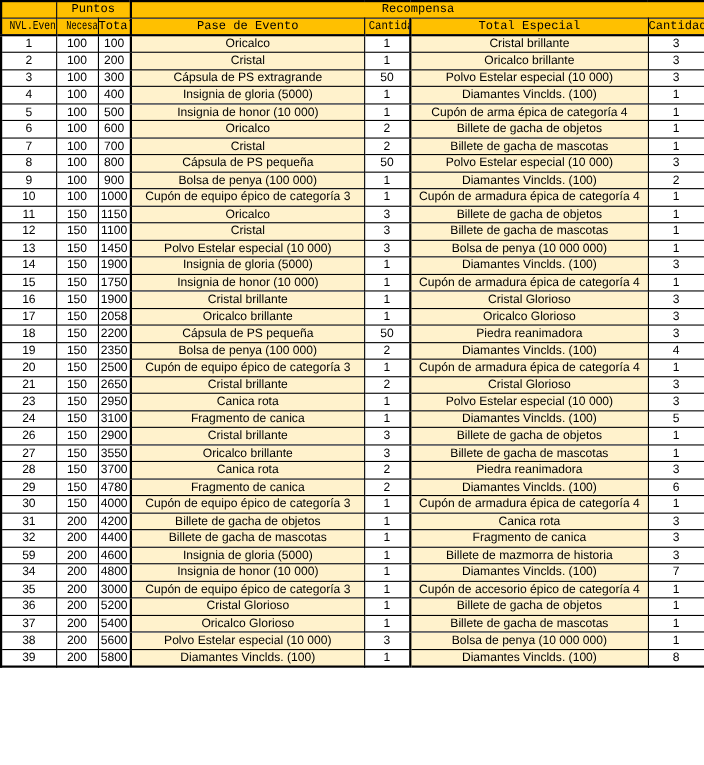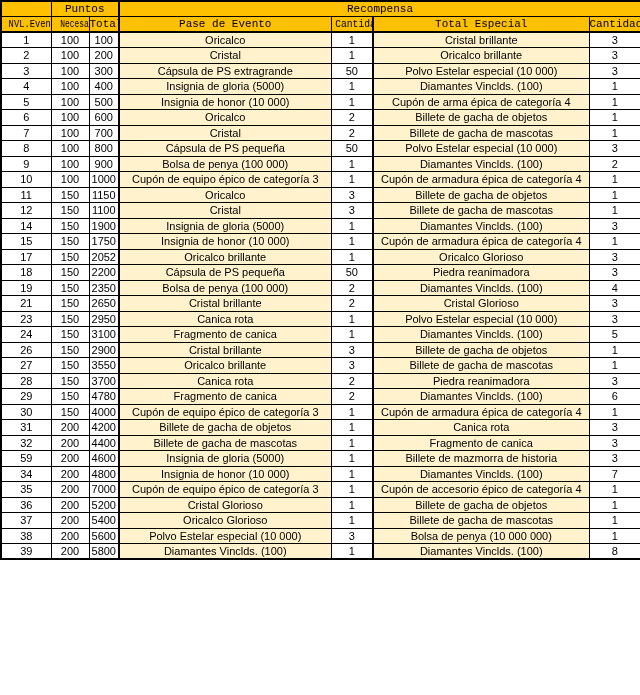--- a/index.html
+++ b/index.html
@@ -200,41 +200,59 @@
       <tr>
         <td class="num">12</td>
         <td class="num">150</td>
         <td class="num thickR">1100</td>
         <td class="item">Cristal</td>
         <td class="num thickR">3</td>
         <td class="item">Billete de gacha de mascotas</td>
         <td class="num">1</td>
       </tr>
       <tr>
+        <td class="num">13</td>
+        <td class="num">150</td>
+        <td class="num thickR">1450</td>
+        <td class="item">Polvo Estelar especial (10 000)</td>
+        <td class="num thickR">3</td>
+        <td class="item">Bolsa de penya (10 000 000)</td>
+        <td class="num">1</td>
+      </tr>
+      <tr>
         <td class="num">14</td>
         <td class="num">150</td>
         <td class="num thickR">1900</td>
         <td class="item">Insignia de gloria (5000)</td>
         <td class="num thickR">1</td>
         <td class="item">Diamantes Vinclds. (100)</td>
         <td class="num">3</td>
       </tr>
       <tr>
         <td class="num">15</td>
         <td class="num">150</td>
         <td class="num thickR">1750</td>
         <td class="item">Insignia de honor (10 000)</td>
         <td class="num thickR">1</td>
         <td class="item">Cupón de armadura épica de categoría 4</td>
         <td class="num">1</td>
       </tr>
       <tr>
+        <td class="num">16</td>
+        <td class="num">150</td>
+        <td class="num thickR">1900</td>
+        <td class="item">Cristal brillante</td>
+        <td class="num thickR">1</td>
+        <td class="item">Cristal Glorioso</td>
+        <td class="num">3</td>
+      </tr>
+      <tr>
         <td class="num">17</td>
         <td class="num">150</td>
-        <td class="num thickR">2052</td>
+        <td class="num thickR">2058</td>
         <td class="item">Oricalco brillante</td>
         <td class="num thickR">1</td>
         <td class="item">Oricalco Glorioso</td>
         <td class="num">3</td>
       </tr>
       <tr>
         <td class="num">18</td>
         <td class="num">150</td>
         <td class="num thickR">2200</td>
         <td class="item">Cápsula de PS pequeña</td>
@@ -245,20 +263,29 @@
       <tr>
         <td class="num">19</td>
         <td class="num">150</td>
         <td class="num thickR">2350</td>
         <td class="item">Bolsa de penya (100 000)</td>
         <td class="num thickR">2</td>
         <td class="item">Diamantes Vinclds. (100)</td>
         <td class="num">4</td>
       </tr>
       <tr>
+        <td class="num">20</td>
+        <td class="num">150</td>
+        <td class="num thickR">2500</td>
+        <td class="item">Cupón de equipo épico de categoría 3</td>
+        <td class="num thickR">1</td>
+        <td class="item">Cupón de armadura épica de categoría 4</td>
+        <td class="num">1</td>
+      </tr>
+      <tr>
         <td class="num">21</td>
         <td class="num">150</td>
         <td class="num thickR">2650</td>
         <td class="item">Cristal brillante</td>
         <td class="num thickR">2</td>
         <td class="item">Cristal Glorioso</td>
         <td class="num">3</td>
       </tr>
       <tr>
         <td class="num">23</td>
@@ -355,21 +382,21 @@
         <td class="num">200</td>
         <td class="num thickR">4800</td>
         <td class="item">Insignia de honor (10 000)</td>
         <td class="num thickR">1</td>
         <td class="item">Diamantes Vinclds. (100)</td>
         <td class="num">7</td>
       </tr>
       <tr>
         <td class="num">35</td>
         <td class="num">200</td>
-        <td class="num thickR">7000</td>
+        <td class="num thickR">3000</td>
         <td class="item">Cupón de equipo épico de categoría 3</td>
         <td class="num thickR">1</td>
         <td class="item">Cupón de accesorio épico de categoría 4</td>
         <td class="num">1</td>
       </tr>
       <tr>
         <td class="num">36</td>
         <td class="num">200</td>
         <td class="num thickR">5200</td>
         <td class="item">Cristal Glorioso</td>

